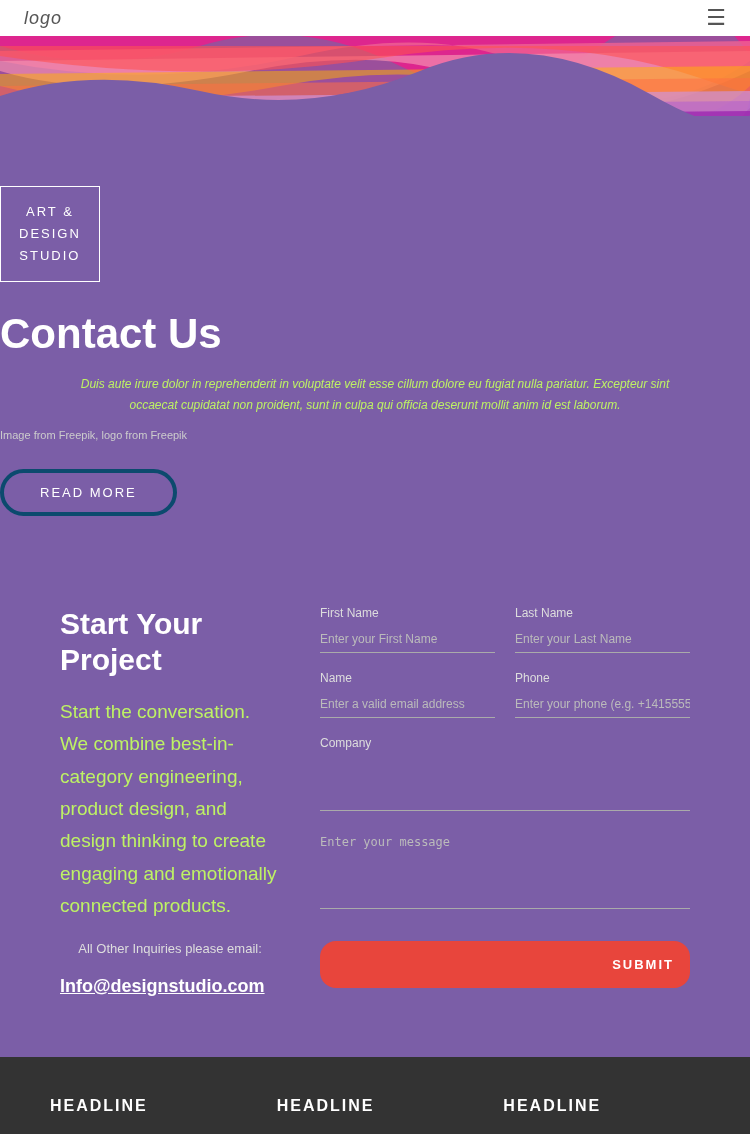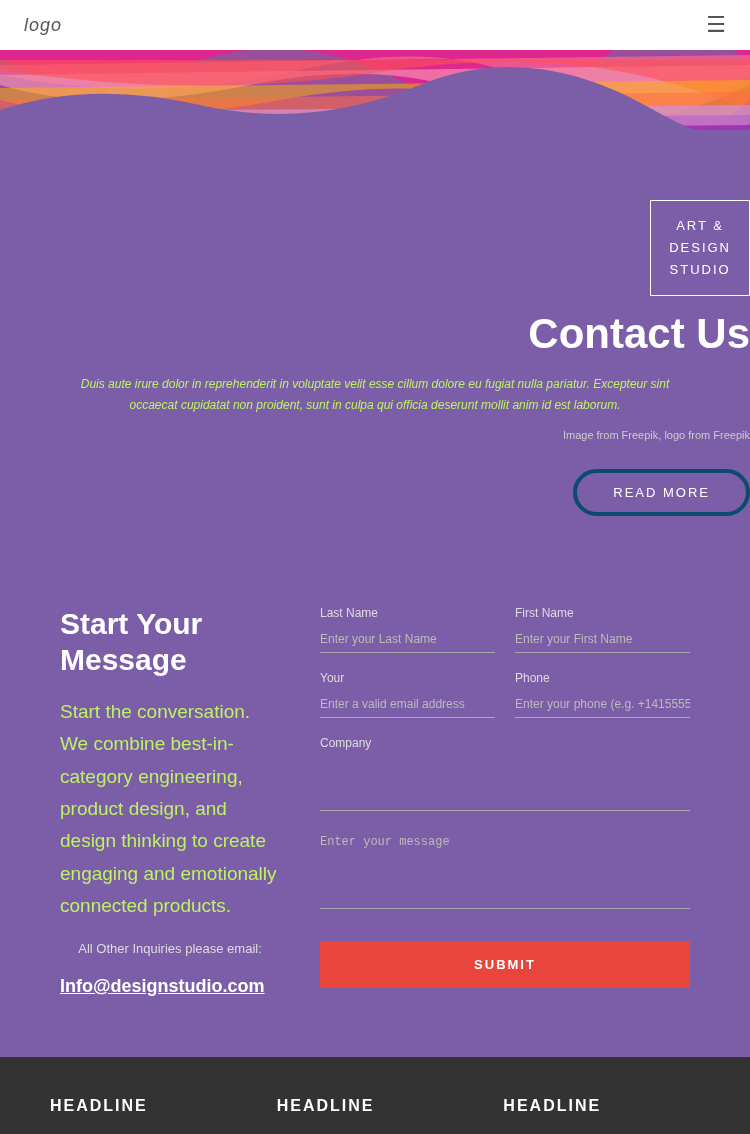--- a/index.html
+++ b/index.html
@@ -5,21 +5,21 @@
     * { margin: 0; padding: 0; box-sizing: border-box; }
     body { font-family: Arial, sans-serif; width: 750px; min-height: 1134px; overflow-x: hidden; }
 
     
     .header {
       background: #fff;
       display: flex;
       align-items: center;
       justify-content: space-between;
       padding: 12px 24px;
-      height: 50px;
+      height: 36px;
     }
     .logo-text {
       font-size: 18px;
       color: #555;
       font-style: italic;
       letter-spacing: 1px;
     }
     .hamburger {
       font-size: 22px;
       color: #555;
@@ -28,21 +28,21 @@
       border: none;
     }
 
     
     .hero {
       position: relative;
       background: #7B5EA7;
       min-height: 460px;
       display: flex;
       flex-direction: column;
-      align-items: flex-end;
+      align-items: flex-start;
       padding-bottom: 50px;
     }
     .hero-waves {
       width: 100%;
       height: 130px;
       overflow: hidden;
       position: relative;
     }
     .hero-waves svg {
       width: 100%;
@@ -57,21 +57,21 @@
       color: #fff;
       letter-spacing: 2px;
       font-size: 13px;
       line-height: 1.7;
     }
 
     .contact-title {
       color: #fff;
       font-size: 42px;
       font-weight: bold;
-      margin-top: 14px;
+      margin-top: 28px;
       text-align: center;
     }
 
     .contact-desc {
       color: #bef264;
       text-align: center;
       font-size: 12px;
       line-height: 1.7;
       margin: 16px 60px 0 60px;
       font-style: italic;
@@ -161,39 +161,39 @@
     }
     .form-group input::placeholder,
     .form-group textarea::placeholder {
       color: #bbb;
       font-size: 12px;
     }
     .form-group textarea {
       resize: none;
       height: 80px;
       border-bottom: 1px solid #aaa;
-      font-family: Liberation Mono, monospace;
     }
     .form-full {
       width: 100%;
       margin-bottom: 18px;
       gap: 28px;
     }
     .submit-btn {
       width: 100%;
       background: #E8453C;
       color: #fff;
       border: none;
       padding: 16px;
       font-size: 13px;
       letter-spacing: 2px;
       font-weight: bold;
-      border-radius: 0;
+      border-radius: 16px;
       cursor: pointer;
       margin-top: 14px;
+      text-align: right;
     }
 
     
     .footer {
       background: #333;
       padding: 40px 50px 40px 50px;
       display: flex;
       gap: 30px;
     }
     .footer-col {
@@ -246,41 +246,41 @@
 
   <p class="contact-desc">Duis aute irure dolor in reprehenderit in voluptate velit esse cillum dolore eu fugiat nulla pariatur. Excepteur sint occaecat cupidatat non proident, sunt in culpa qui officia deserunt mollit anim id est laborum.</p>
 
   <p class="image-credits">Image from Freepik, logo from Freepik</p>
 
   <button class="read-more-btn">READ MORE</button>
 </section>
 
 <section class="contact-form-section">
   <div class="contact-left">
-    <h2>Start Your Message</h2>
+    <h2>Start Your Project</h2>
     <p>Start the conversation. We combine best-in-category engineering, product design, and design thinking to create engaging and emotionally connected products.</p>
     <p class="email-label">All Other Inquiries please email:</p>
     <a class="email-link" href="#">Info@designstudio.com</a>
   </div>
 
   <div class="contact-form">
     <div class="form-row">
+      <div class="form-group">
+        <label>First Name</label>
+        <input type="text" placeholder="Enter your First Name" style="">
+      </div>
       <div class="form-group">
         <label>Last Name</label>
         <input type="text" placeholder="Enter your Last Name" style="">
       </div>
-      <div class="form-group">
-        <label>First Name</label>
-        <input type="text" placeholder="Enter your First Name" style="">
-      </div>
     </div>
 
     <div class="form-row">
       <div class="form-group">
-        <label>Your</label>
+        <label>Name</label>
         <input type="email" placeholder="Enter a valid email address" style="">
       </div>
       <div class="form-group">
         <label>Phone</label>
         <input type="tel" placeholder="Enter your phone (e.g. +14155552675)" style="">
       </div>
     </div>
 
     <div class="form-group form-full">
       <label>Company</label>

